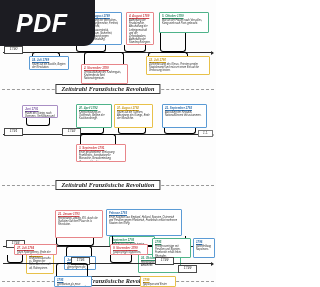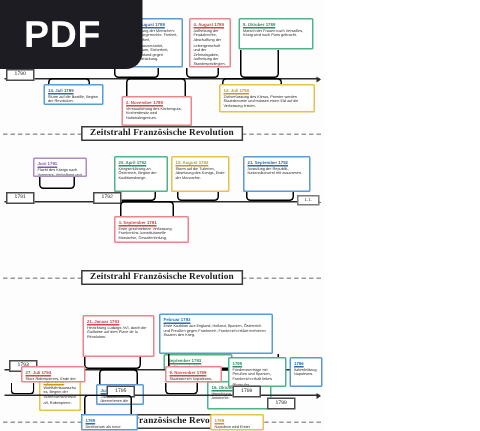--- a/index.html
+++ b/index.html
@@ -1,19 +1,19 @@
 <!DOCTYPE html>
 <html><head>
 <meta charset="utf-8">
 <style>
   html,body{margin:0;padding:0;background:#ffffff;}
   body{width:216px;height:287px;position:relative;overflow:hidden;
        font-family:"Liberation Serif",serif;}
 
-  .page{position:absolute;inset:0;background:#fdfdfd;}
+  .page{position:absolute;inset:0;background:#fdfdfd;font-style:italic;}
 
   
   .band{position:absolute;left:0;width:216px;}
   #band1{top:0;height:96px;}
   #band2{top:96px;height:96px;}
   #band3{top:192px;height:95px;}
 
   .axis{position:absolute;left:3px;right:3px;height:1px;background:#2b2b2b;}
   .axis::after{content:"";position:absolute;right:-1px;top:-1.5px;
       width:0;height:0;border-left:3px solid #2b2b2b;

